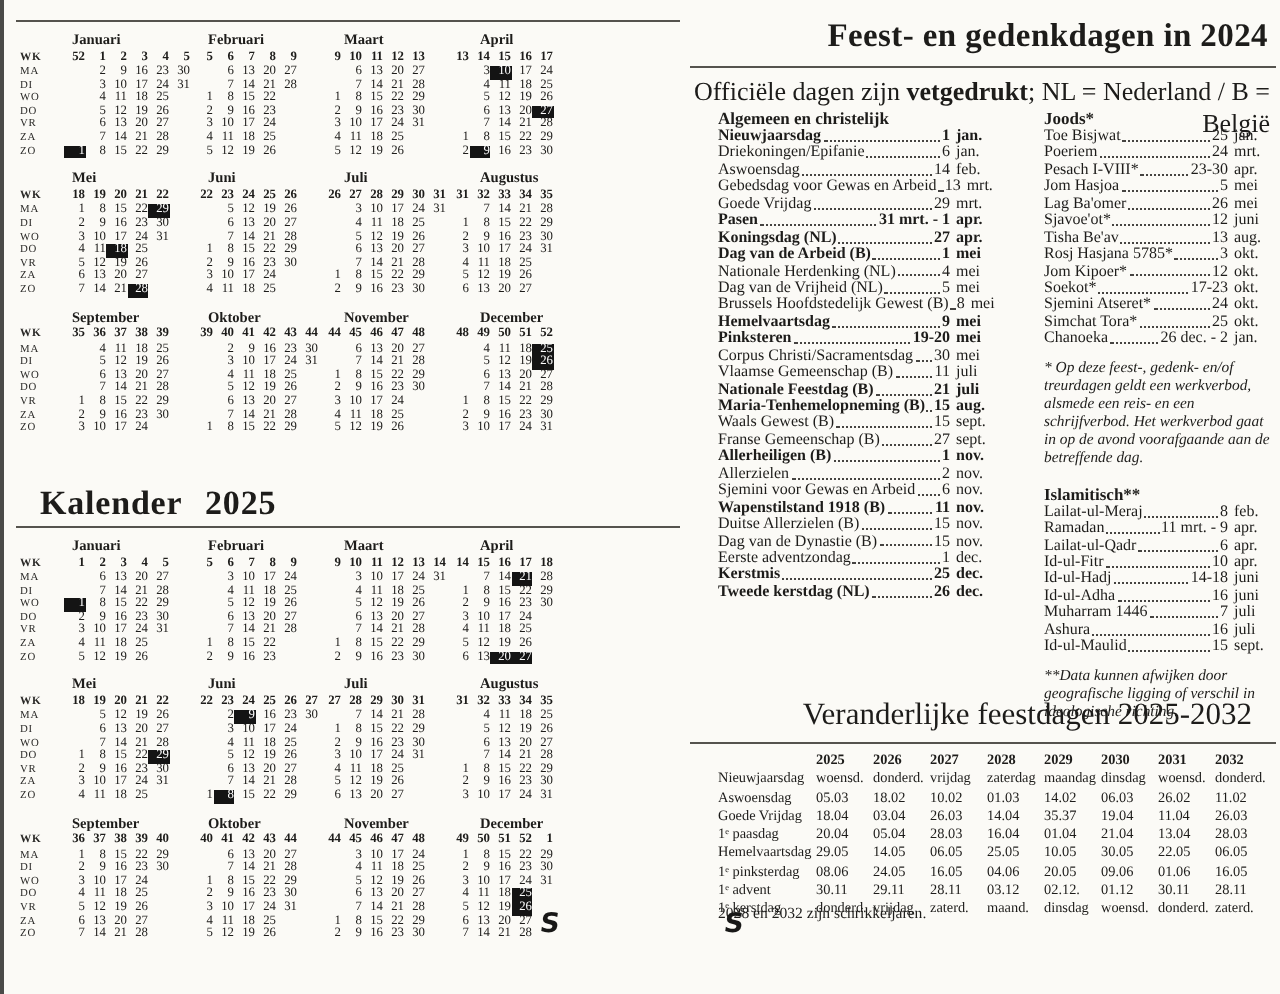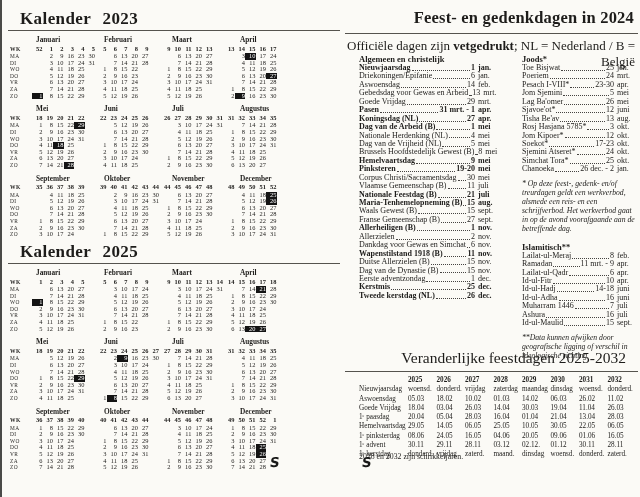--- a/index.html
+++ b/index.html
@@ -61,21 +61,20 @@
   .vf-note{position:absolute;top:452px;left:14px;font-size:7.8px;}
 </style>
 </head>
 <body>
 
 <div class="sheet">
   <div class="scan-edge"></div>
 
   <div class="page left">
     <div class="cal-block" id="calblock-0">
-      <div class="cal-title">Kalender 2023</div>
       <div class="cal-rule"></div>
       <div class="cal-body" id="cal-body-0">
           <div class="cal-group">
             <div class="cal-row head">
               <span class="dlab"></span>
               <span class="mcell mname">Januari</span>
               <span class="mcell mname">Februari</span>
               <span class="mcell mname">Maart</span>
               <span class="mcell mname">April</span>
             </div>
@@ -1793,21 +1792,21 @@
               <span class="num">1</span>
               <span class="unit">nov.</span>
             </div>
             <div class="hrow">
               <span class="nm">Allerzielen</span>
               <span class="dots"></span>
               <span class="num">2</span>
               <span class="unit">nov.</span>
             </div>
             <div class="hrow">
-              <span class="nm">Dankdag voor Gewas en Simchat</span>
+              <span class="nm">Sjemini voor Gewas en Arbeid</span>
               <span class="dots"></span>
               <span class="num">6</span>
               <span class="unit">nov.</span>
             </div>
             <div class="hrow b">
               <span class="nm">Wapenstilstand 1918 (B)</span>
               <span class="dots"></span>
               <span class="num">11</span>
               <span class="unit">nov.</span>
             </div>
@@ -1858,21 +1857,21 @@
               <span class="num">24</span>
               <span class="unit">mrt.</span>
             </div>
             <div class="hrow">
               <span class="nm">Pesach I-VIII*</span>
               <span class="dots"></span>
               <span class="num">23-30</span>
               <span class="unit">apr.</span>
             </div>
             <div class="hrow">
-              <span class="nm">Jom Sjemini</span>
+              <span class="nm">Jom Hasjoa</span>
               <span class="dots"></span>
               <span class="num">5</span>
               <span class="unit">mei</span>
             </div>
             <div class="hrow">
               <span class="nm">Lag Ba'omer</span>
               <span class="dots"></span>
               <span class="num">26</span>
               <span class="unit">mei</span>
             </div>
@@ -2022,21 +2021,21 @@
           <span class="vf-cell">06.03</span>
           <span class="vf-cell">26.02</span>
           <span class="vf-cell">11.02</span>
         </div>
         <div class="vf-row">
           <span class="vf-cell">Goede Vrijdag</span>
           <span class="vf-cell">18.04</span>
           <span class="vf-cell">03.04</span>
           <span class="vf-cell">26.03</span>
           <span class="vf-cell">14.04</span>
-          <span class="vf-cell">30.03</span>
+          <span class="vf-cell">35.37</span>
           <span class="vf-cell">19.04</span>
           <span class="vf-cell">11.04</span>
           <span class="vf-cell">26.03</span>
         </div>
         <div class="vf-row">
           <span class="vf-cell">1ᵉ paasdag</span>
           <span class="vf-cell">20.04</span>
           <span class="vf-cell">05.04</span>
           <span class="vf-cell">28.03</span>
           <span class="vf-cell">16.04</span>

